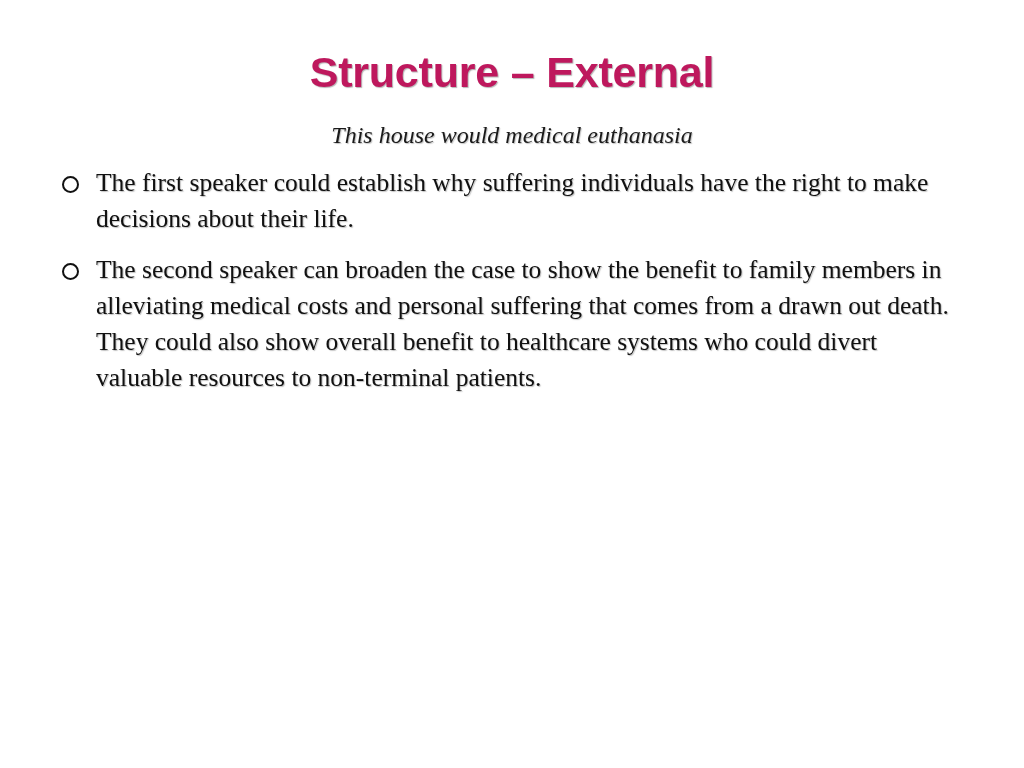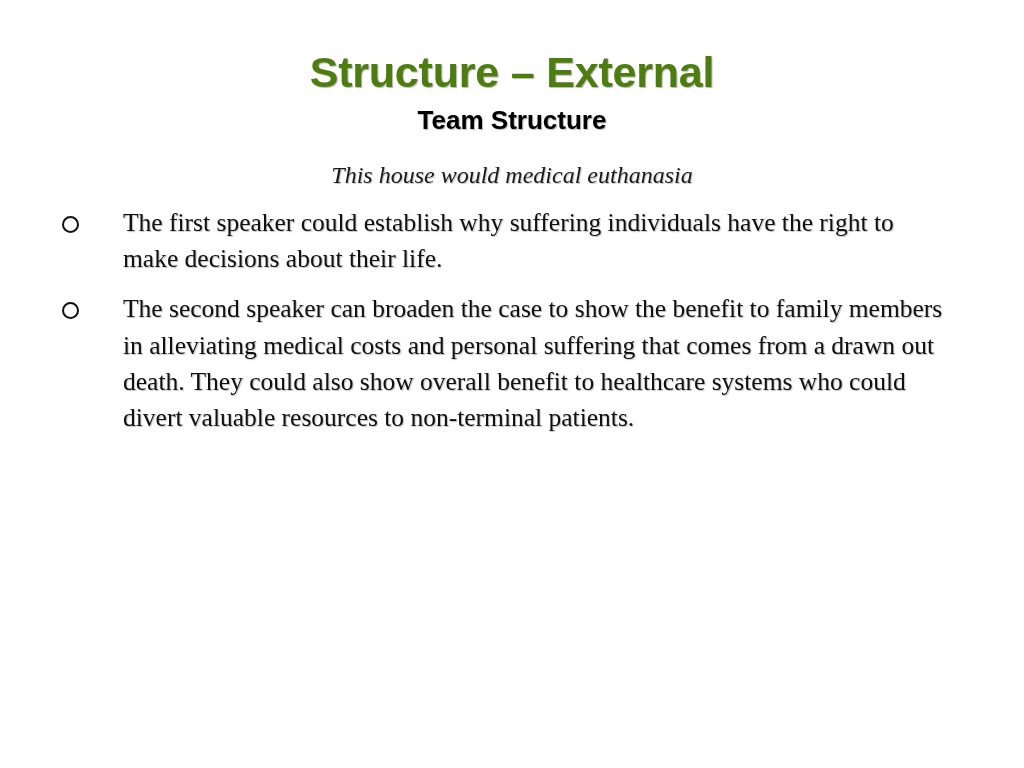--- a/index.html
+++ b/index.html
@@ -23,21 +23,21 @@
   .title-block {
     text-align: center;
     padding-top: 48px;
   }
   .slide-title {
     font-family: "Liberation Sans", sans-serif;
     font-weight: bold;
     font-size: 43px;
     line-height: 1.12;
     letter-spacing: -0.2px;
-    color: #4d7c0f;
+    color: #be185d;
     text-shadow: 1px 1px 1px rgba(90,90,90,0.45);
   }
   .slide-subtitle {
     font-family: "Liberation Sans", sans-serif;
     font-weight: bold;
     font-size: 26px;
     line-height: 1.15;
     margin-top: 10px;
     color: #000000;
     text-shadow: 1px 1px 1px rgba(90,90,90,0.45);
@@ -55,21 +55,20 @@
     margin: 16px 0 0 0;
     padding: 0;
     list-style: none;
   }
   .bullet {
     position: relative;
     display: flex;
     align-items: flex-start;
     padding: 0 70px 0 62px;
     margin-bottom: 14px;
-    gap: 27px;
   }
   .bullet-marker {
     flex: 0 0 auto;
     width: 34px;
     font-family: "Liberation Sans", sans-serif;
     font-size: 26px;
     line-height: 1.38;
     color: #000000;
     text-align: left;
     padding-top: 2px;
@@ -91,21 +90,20 @@
     text-shadow: 1px 1px 1px rgba(130,130,130,0.5);
   }
 </style>
 </head>
 <body>
 
 <div class="slide">
 
   <div class="title-block">
     <div class="slide-title">Structure – External</div>
-    <div class="slide-subtitle">Team Structure</div>
   </div>
 
   <div class="motion">This house would medical euthanasia</div>
 
   <ul class="bullets">
     <li class="bullet">
       <span class="bullet-marker"><span class="ring"></span></span>
       <span class="bullet-text">The first speaker could establish why suffering individuals have the right to make decisions about their life.</span>
     </li>
     <li class="bullet">

